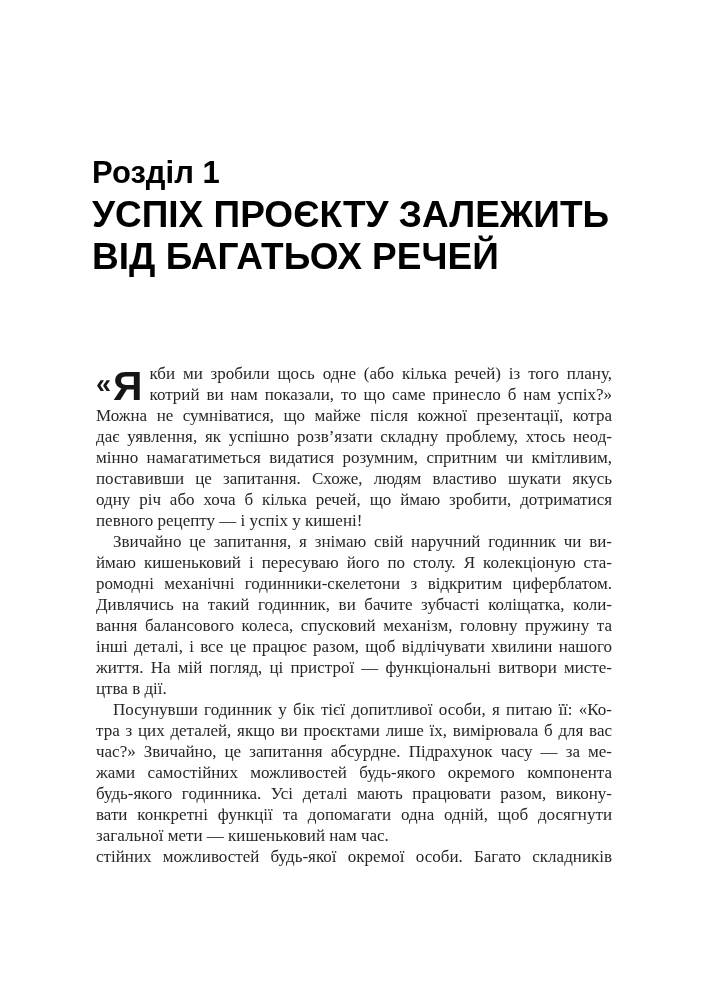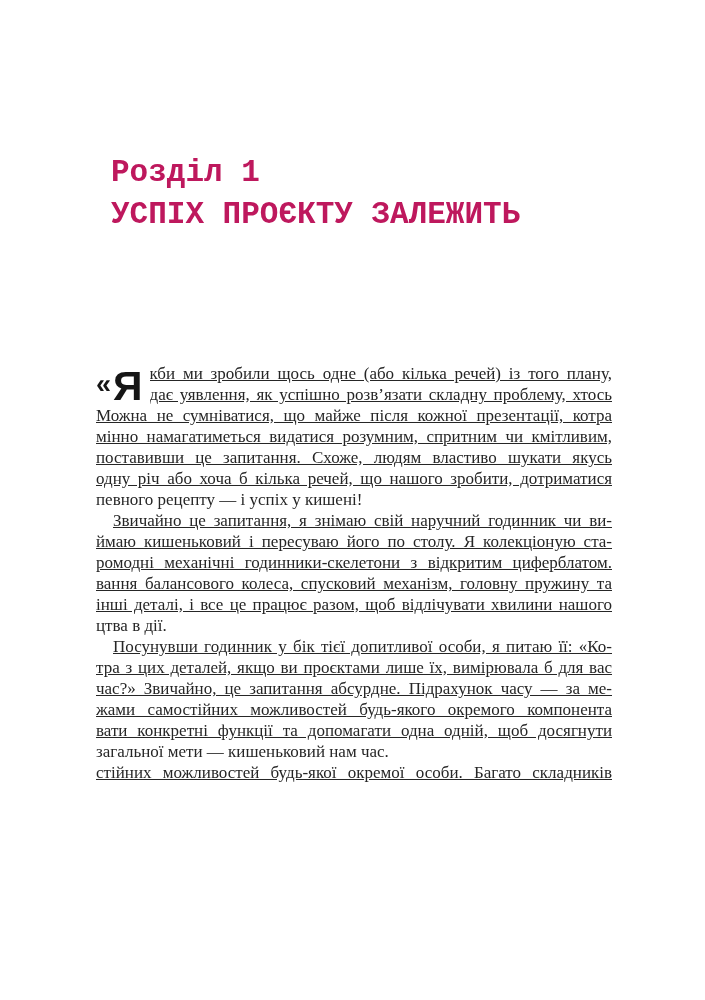--- a/index.html
+++ b/index.html
@@ -10,52 +10,51 @@
   .page {
     position: relative;
     width: 705px;
     height: 1000px;
     background: #ffffff;
     overflow: hidden;
     font-family: "Liberation Serif", serif;
   }
   .heading {
     position: absolute;
-    left: 111px;
+    left: 92px;
     top: 152px;
     width: 530px;
-    font-family: Liberation Mono, monospace;
+    font-family: Liberation Sans, sans-serif;
     font-weight: 700;
-    color: #be185d;
+    color: #000000;
     letter-spacing: 0;
   }
   .chapter-number {
     font-size: 31px;
     line-height: 42px;
   }
   .chapter-title-line {
-    font-size: 31px;
+    font-size: 37px;
     line-height: 42px;
   }
   .body-text {
     position: absolute;
     left: 96px;
     top: 363px;
     width: 516px;
     font-size: 17px;
     line-height: 21px;
     color: #262626;
     text-align: justify;
   }
   .jline {
     text-align: justify;
     text-align-last: justify;
     max-height: 21px;
     overflow: hidden;
-    text-decoration: underline;
   }
   .lline {
     text-align: center;
     text-align-last: left;
     max-height: 21px;
     overflow: hidden;
   }
   .indent { text-indent: 17px; }
   .dropcap {
     float: left;
@@ -78,46 +77,51 @@
   }
 </style>
 </head>
 <body>
 
 <div class="page">
 
   <div class="heading">
     <div class="chapter-number">Розділ 1</div>
     <div class="chapter-title-line">УСПІХ ПРОЄКТУ ЗАЛЕЖИТЬ</div>
+    <div class="chapter-title-line">ВІД БАГАТЬОХ РЕЧЕЙ</div>
   </div>
 
   <div class="body-text">
 
     <span class="dropcap">
       <span class="quote-mark">«</span>
       <span class="dropcap-letter">Я</span>
     </span>
     <div class="jline">кби ми зробили щось одне (або кілька речей) із того плану,</div>
+    <div class="jline">котрий ви нам показали, то що саме принесло б нам успіх?»</div>
+    <div class="jline">Можна не сумніватися, що майже після кожної презентації, котра</div>
     <div class="jline">дає уявлення, як успішно розв’язати складну проблему, хтось неод-</div>
-    <div class="jline">Можна не сумніватися, що майже після кожної презентації, котра</div>
     <div class="jline">мінно намагатиметься видатися розумним, спритним чи кмітливим,</div>
     <div class="jline">поставивши це запитання. Схоже, людям властиво шукати якусь</div>
-    <div class="jline">одну річ або хоча б кілька речей, що нашого зробити, дотриматися</div>
+    <div class="jline">одну річ або хоча б кілька речей, що ймаю зробити, дотриматися</div>
     <div class="lline">певного рецепту — і успіх у кишені!</div>
 
     <div class="jline indent">Звичайно це запитання, я знімаю свій наручний годинник чи ви-</div>
     <div class="jline">ймаю кишеньковий і пересуваю його по столу. Я колекціоную ста-</div>
     <div class="jline">ромодні механічні годинники-скелетони з відкритим циферблатом.</div>
+    <div class="jline">Дивлячись на такий годинник, ви бачите зубчасті коліщатка, коли-</div>
     <div class="jline">вання балансового колеса, спусковий механізм, головну пружину та</div>
     <div class="jline">інші деталі, і все це працює разом, щоб відлічувати хвилини нашого</div>
+    <div class="jline">життя. На мій погляд, ці пристрої — функціональні витвори мисте-</div>
     <div class="lline">цтва в дії.</div>
 
     <div class="jline indent">Посунувши годинник у бік тієї допитливої особи, я питаю її: «Ко-</div>
     <div class="jline">тра з цих деталей, якщо ви проєктами лише їх, вимірювала б для вас</div>
     <div class="jline">час?» Звичайно, це запитання абсурдне. Підрахунок часу — за ме-</div>
     <div class="jline">жами самостійних можливостей будь-якого окремого компонента</div>
+    <div class="jline">будь-якого годинника. Усі деталі мають працювати разом, викону-</div>
     <div class="jline">вати конкретні функції та допомагати одна одній, щоб досягнути</div>
     <div class="lline">загальної мети — кишеньковий нам час.</div>
 
     <div class="jline">стійних можливостей будь-якої окремої особи. Багато складників</div>
 
   </div>
 </div>
 
 </body></html>

